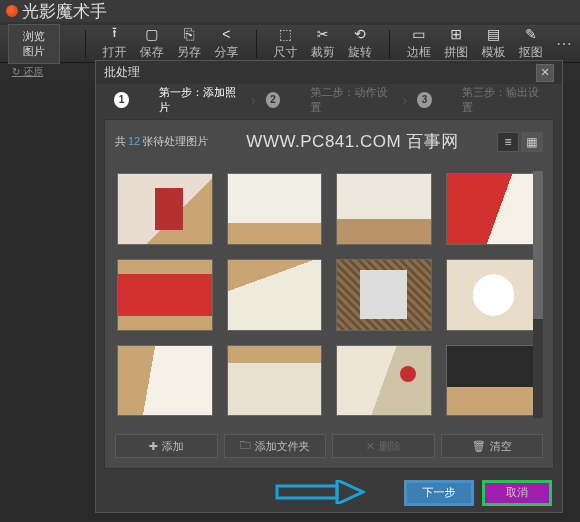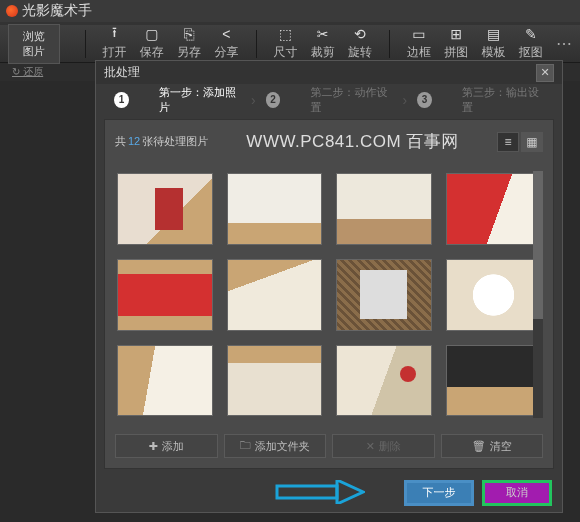--- a/index.html
+++ b/index.html
@@ -1,19 +1,19 @@
 <!DOCTYPE html>
 <html><head>
 <meta charset="utf-8">
 <style>
 * { margin: 0; padding: 0; box-sizing: border-box; }
 body { width: 580px; height: 522px; background: #2a2a2a; font-family: "Microsoft YaHei", sans-serif; font-size: 12px; color: #ccc; overflow: hidden; position: relative; }
 .titlebar { height: 22px; background: #3a3a3a; display: flex; align-items: center; padding-left: 6px; gap: 4px; }
 .app-icon { width: 12px; height: 12px; border-radius: 50%; background: radial-gradient(circle at 40% 40%, #ff6b2b, #d4351c); }
-.app-title { font-size: 14px; color: #ddd; }
+.app-title { font-size: 17px; color: #ddd; }
 .menubar { height: 3px; background: #333; }
 .toolbar-main { height: 38px; background: linear-gradient(#3f3f3f, #2f2f2f); display: flex; align-items: center; padding: 0 8px; gap: 13px; border-bottom: 1px solid #1a1a1a; }
 .browse-btn { background: #404040; border: 1px solid #555; color: #ddd; padding: 4px 10px; font-size: 11px; margin-right: 8px; }
 .divider { width: 1px; height: 28px; background: #1a1a1a; margin: 0 4px; }
 .tool-item { display: flex; flex-direction: column; align-items: center; width: 36px; gap: 2px; cursor: pointer; }
 .tool-icon { width: 18px; height: 16px; display: flex; align-items: center; justify-content: center; color: #ddd; font-size: 14px; }
 .tool-label { font-size: 12px; color: #bbb; }
 .tool-more { width: 20px; color: #aaa; font-size: 16px; text-align: center; }
 .subbar { height: 18px; background: #2d2d2d; display: flex; align-items: center; padding-left: 12px; }
 .subbar-item { font-size: 10px; color: #888; text-decoration: underline; }

